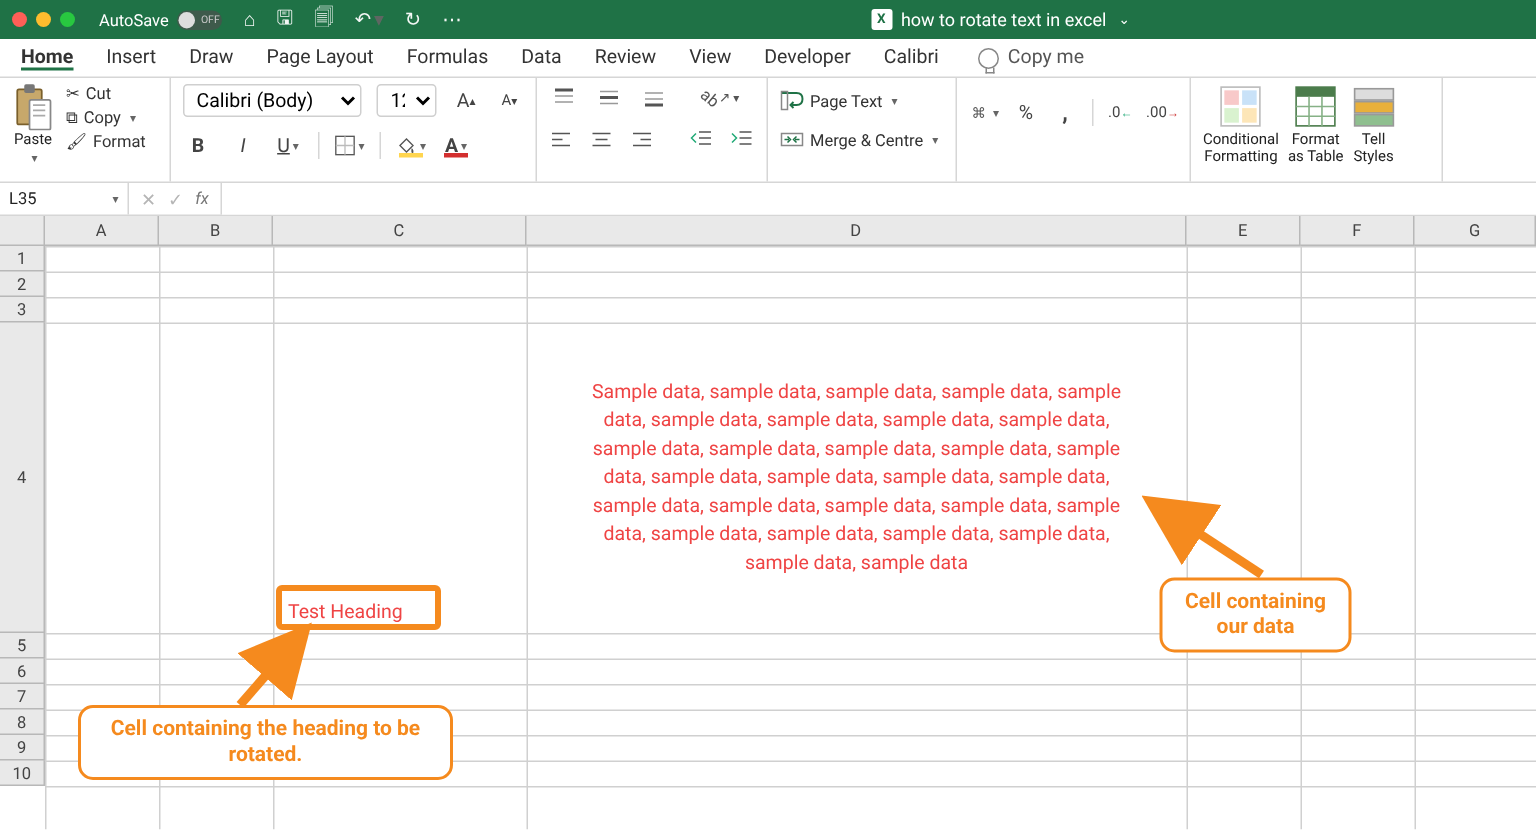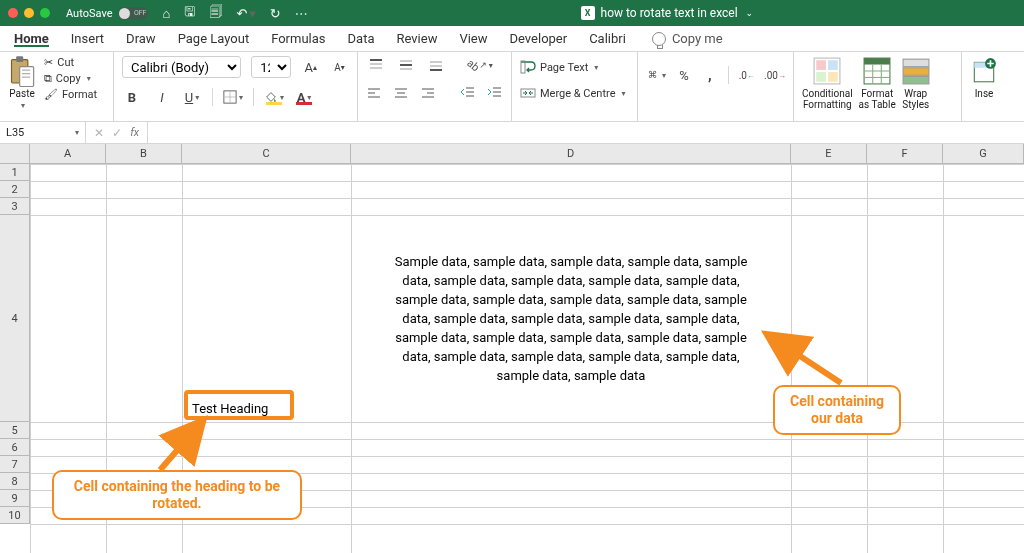--- a/index.html
+++ b/index.html
@@ -77,21 +77,21 @@
   .corner{position:absolute;left:0;top:0;width:30px;height:20px;background:var(--hd-row);border-right:1px solid var(--grid-strong);border-bottom:1px solid var(--grid-strong)}
   .colheads{position:absolute;left:30px;top:0;right:0;height:20px;display:flex;background:var(--hd-row)}
   .colheads div{border-right:1px solid var(--grid-strong);border-bottom:1px solid var(--grid-strong);display:flex;align-items:center;justify-content:center;font-size:11px;color:#444;cursor:pointer}
   .rowheads{position:absolute;left:0;top:20px;width:30px;background:var(--hd-row)}
   .rowheads div{border-bottom:1px solid var(--grid-strong);border-right:1px solid var(--grid-strong);display:flex;align-items:center;justify-content:center;font-size:11px;color:#444;cursor:pointer}
   .cells{position:absolute;left:30px;top:20px;right:0}
   .cellborders div.col{position:absolute;top:0;bottom:-600px;width:0;border-right:1px solid var(--grid)}
   .cellborders div.row{position:absolute;left:0;right:-50px;height:0;border-bottom:1px solid var(--grid)}
 
   
-  .cell{position:absolute;display:flex;align-items:center;padding:2px 4px;font-size:13px;color:#000000}
+  .cell{position:absolute;display:flex;align-items:center;padding:2px 4px;font-size:13px;color:#ef4444}
   .cell.center{justify-content:center;text-align:center}
   .cell.wrap{white-space:normal;line-height:19px}
 
   
   .callout{position:absolute;background:#fff;border:2px solid var(--orange);border-radius:10px;color:var(--orange);font-weight:700;font-size:14px;text-align:center;padding:6px 12px;line-height:17px}
   .boxout{position:absolute;border:4px solid var(--orange);border-radius:4px}
   .arrow{position:absolute;pointer-events:none}
 </style>
 </head>
 <body>
@@ -380,41 +380,26 @@
 as Table</span>
       </div>
       <div class="big">
         <span class="glyph">
             <svg viewBox="0 0 26 26">
               <rect x="1" y="2" width="24" height="7" fill="#ddd" stroke="#999"></rect>
               <rect x="1" y="10" width="24" height="7" fill="#e8b03b" stroke="#999"></rect>
               <rect x="1" y="18" width="24" height="7" fill="#8fbf8f" stroke="#999"></rect>
             </svg>
           </span>
-        <span class="txt" style="white-space:pre-line">Wrap
+        <span class="txt" style="white-space:pre-line">Tell
 Styles</span>
       </div>
     </div>
   </div>
 
-  <div class="group" style="flex:1;border-right:none">
-    <div class="grow">
-      <div class="big">
-        <span class="glyph">
-            <svg viewBox="0 0 26 26">
-              <rect x="4" y="5" width="18" height="18" fill="none" stroke="#4b7c4b"></rect>
-              <rect x="4" y="5" width="18" height="5" fill="#c9e2f8"></rect>
-              <circle cx="19" cy="6" r="5" fill="#1f7246"></circle>
-              <path d="M19 3 V9 M16 6 H22" stroke="#fff" stroke-width="1.5"></path>
-            </svg>
-          </span>
-        <span class="txt">Inse</span>
-      </div>
-    </div>
-  </div>
 </div>
 
 <div class="fbar">
   <div class="namebox">
       <span>L35</span>
       <span class="dd">▾</span>
     </div>
   <div class="fbar-icns">
     <span>✕</span>
     <span>✓</span>

